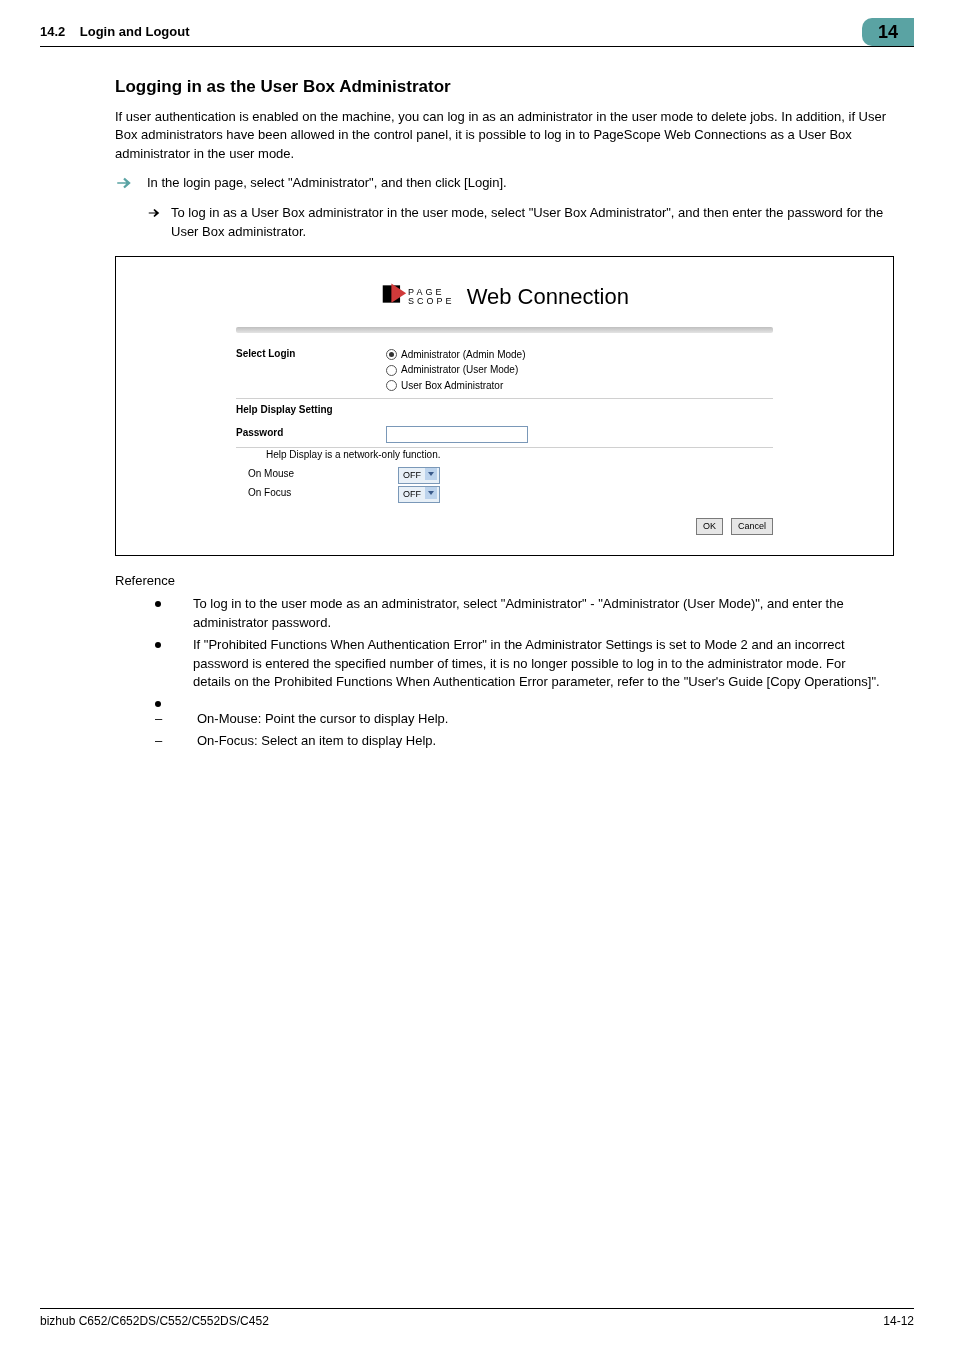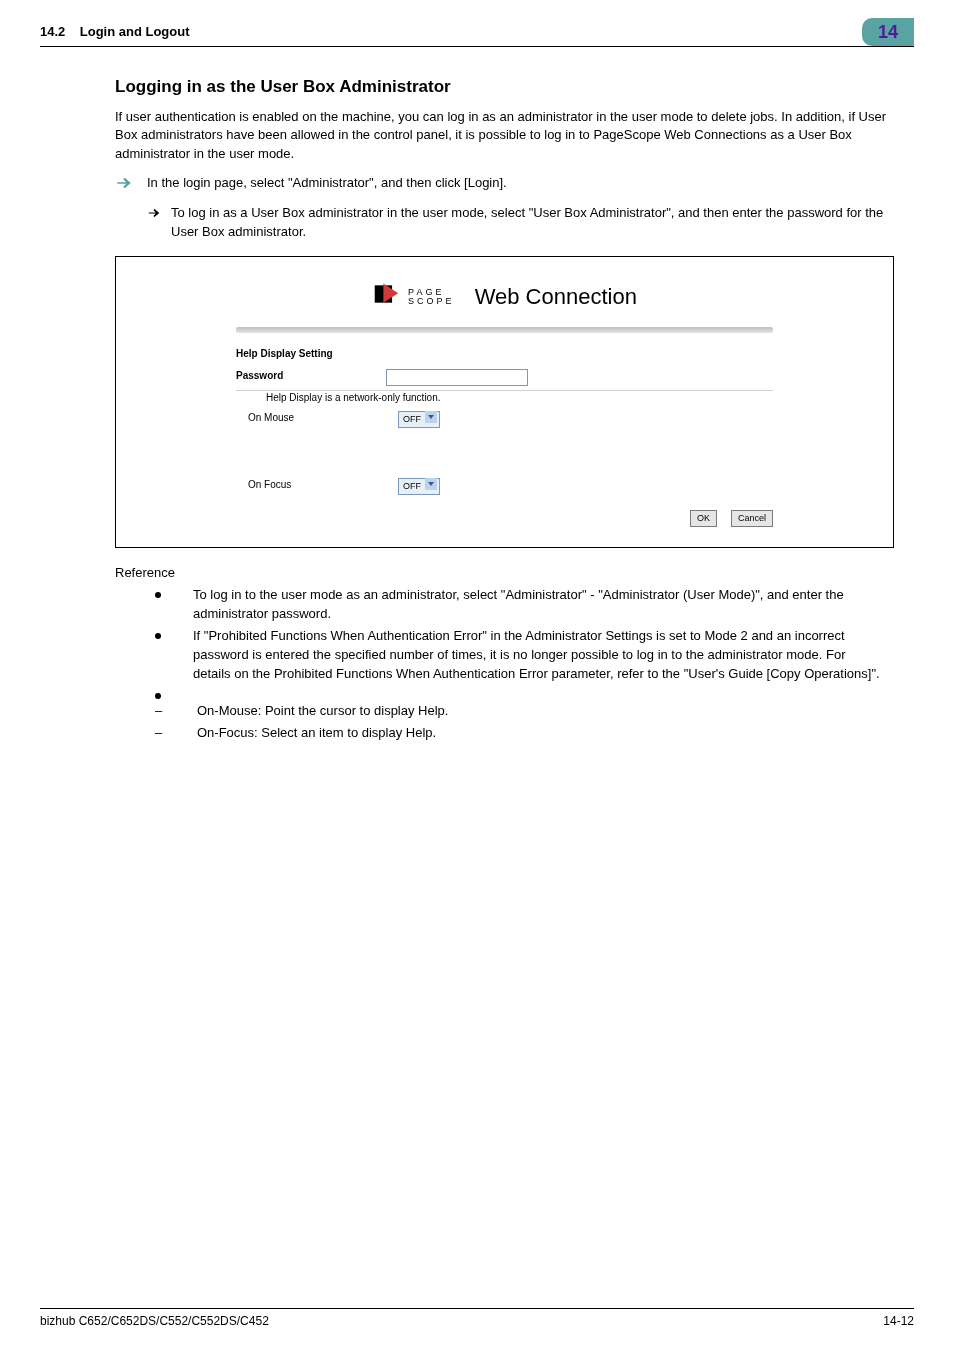--- a/index.html
+++ b/index.html
@@ -26,21 +26,21 @@
     justify-content:space-between;
     padding:18px 40px 0 40px;
   }
   .header-left{
     font-weight:bold;
     font-size:13px;
     padding-bottom:4px;
   }
   .header-right{
     background:var(--teal);
-    color:#4c1d95;
+    color:#000000;
     font-weight:bold;
     font-size:18px;
     width:52px;
     height:28px;
     border-top-left-radius:10px;
     border-top-right-radius:0;
     border-bottom-left-radius:10px;
     display:flex;
     align-items:center;
     justify-content:center;
@@ -77,21 +77,21 @@
   .shot{
     border:1px solid #000;
     margin:14px 0 16px 0;
     padding:24px 60px 20px 60px;
     box-sizing:border-box;
   }
   .brand{
     display:flex;
     align-items:center;
     justify-content:center;
-    gap:8px;
+    gap:0;
     margin-bottom:14px;
   }
   .brand-mark svg{width:28px;height:26px;}
   .brand-page{font-size:9px;letter-spacing:3px;line-height:1;}
   .brand-scope{font-size:9px;letter-spacing:3px;line-height:1;}
   .brand-text{display:flex;flex-direction:column;}
   .brand-web{font-size:22px;margin-left:12px;}
   .panel-rule{height:6px;margin:0 60px 10px 60px;
     background:linear-gradient(#bfbfbf,#e4e4e4);
     border-radius:2px;
@@ -105,21 +105,21 @@
   .lbl{width:150px;font-weight:bold;}
   .val{flex:1;}
   .radio-line{display:flex;align-items:center;gap:4px;margin:1px 0;font-size:10px;}
   .radio{width:9px;height:9px;border:1px solid #555;border-radius:50%;display:inline-flex;align-items:center;justify-content:center;}
   .radio.checked::after{content:"";width:5px;height:5px;background:#333;border-radius:50%;}
   .pwbox{width:140px;height:15px;border:1px solid #7a98b8;background:#fff;}
   .help-sub{font-weight:normal;margin-left:0;font-size:10px;}
   .sel{display:inline-flex;align-items:center;border:1px solid #7a98b8;background:#e8f0f7;height:15px;padding:0 2px 0 4px;font-size:9px;}
   .sel .tri{margin-left:4px;}
   .sel .tri svg{width:12px;height:12px;}
-  .btnbar{display:flex;justify-content:flex-end;gap:14px;margin:14px 60px 0 0;}
+  .btnbar{display:flex;justify-content:flex-end;gap:8px;margin:14px 60px 0 0;}
   .btn{border:1px solid #7a7a7a;background:#e6e6e6;font-size:9px;padding:1px 6px;}
   .ref-title{margin-top:8px;}
   ul.ref{list-style:none;padding:0;margin:4px 0 0 0;}
   ul.ref>li{
     display:flex;gap:32px;margin:3px 8px;
   }
   ul.ref>li::before{content:"";}
   .bullet{width:6px;height:6px;background:#000;border-radius:50%;margin-top:6px;flex-shrink:0;}
   .dash{width:10px;flex-shrink:0;}
   .footer{
@@ -181,20 +181,37 @@
       <span class="brand-text">
         <span class="brand-page">PAGE</span>
         <span class="brand-scope">SCOPE</span>
       </span>
       <span class="brand-web">Web Connection</span>
     </div>
 
     <div class="panel-rule"></div>
 
     <div class="panel">
+      <div class="row border">
+        <div class="lbl">Select Login</div>
+        <div class="val">
+          <div class="radio-line">
+            <span class="radio checked"></span>
+            <span>Administrator (Admin Mode)</span>
+          </div>
+          <div class="radio-line">
+            <span class="radio"></span>
+            <span>Administrator (User Mode)</span>
+          </div>
+          <div class="radio-line">
+            <span class="radio"></span>
+            <span>User Box Administrator</span>
+          </div>
+        </div>
+      </div>
 
       <div class="row">
         <div class="lbl" style="width:auto;">Help Display Setting</div>
       </div>
 
       <div class="row border">
         <div class="lbl">Password</div>
         <div class="val">
             <div class="pwbox"></div>
           </div>
@@ -205,21 +222,21 @@
       <div class="row" style="padding:1px 0;">
         <div style="width:150px;padding-left:12px;">On Mouse</div>
         <div class="sel">
           <span>OFF</span>
           <span class="tri"><svg viewBox="0 0 12 12">
                 <rect x="0" y="0" width="12" height="12" fill="#bcd3ec"></rect>
                 <path d="M3 4l3 4 3-4z" fill="#3a5a8a"></path>
               </svg></span>
         </div>
       </div>
-      <div class="row" style="padding:1px 0;margin-top:48px;">
+      <div class="row" style="padding:1px 0;">
         <div style="width:150px;padding-left:12px;">On Focus</div>
         <div class="sel">
           <span>OFF</span>
           <span class="tri"><svg viewBox="0 0 12 12">
                 <rect x="0" y="0" width="12" height="12" fill="#bcd3ec"></rect>
                 <path d="M3 4l3 4 3-4z" fill="#3a5a8a"></path>
               </svg></span>
         </div>
       </div>
     </div>

